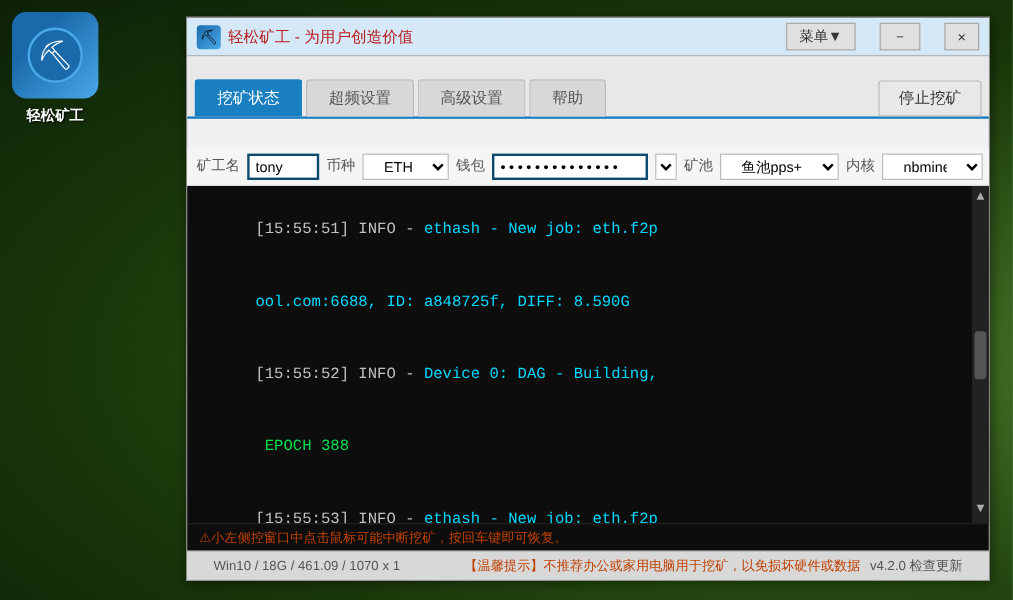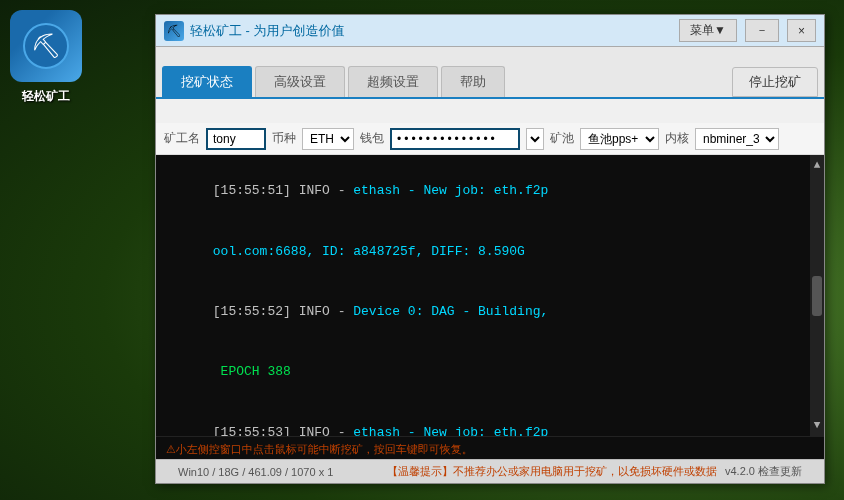--- a/index.html
+++ b/index.html
@@ -81,25 +81,25 @@
       border-radius: 3px;
       margin-right: 6px;
       display: flex;
       align-items: center;
       justify-content: center;
       font-size: 12px;
     }
     .title-bar-text {
       flex: 1;
       font-size: 13px;
-      color: #0369a1;
+      color: #b91c1c;
     }
     .title-bar-controls {
       display: flex;
-      gap: 8px;
+      gap: 20px;
     }
     .title-btn {
       padding: 2px 10px;
       font-size: 12px;
       background: #e0e0e0;
       border: 1px solid #aaa;
       cursor: pointer;
       color: #333;
     }
     .title-btn.close-btn { color: #333; }
@@ -162,21 +162,21 @@
     .param-input {
       border: 2px solid #0c4a6e;
       padding: 2px 5px;
       font-size: 12px;
       background: #fff;
       height: 22px;
     }
     .param-input-wide { width: 60px; }
     .param-select {
       border: 1px solid #bbb;
-      padding: 1px 3px;
+      padding: 1px 13px;
       font-size: 12px;
       background: #fff;
       height: 22px;
     }
     .param-password {
       width: 130px;
       letter-spacing: 3px;
     }
 
     
@@ -272,22 +272,22 @@
     <span class="title-bar-text">轻松矿工 - 为用户创造价值</span>
     <div class="title-bar-controls">
       <button class="title-btn">菜单▼</button>
       <button class="title-btn">－</button>
       <button class="title-btn close-btn">×</button>
     </div>
   </div>
 
   <div class="tab-bar">
     <div class="tab active">挖矿状态</div>
+    <div class="tab">超频设置</div>
     <div class="tab">高级设置</div>
-    <div class="tab">超频设置</div>
     <div class="tab">帮助</div>
     <div style="flex:1"></div>
     <button class="stop-btn">停止挖矿</button>
   </div>
 
   <div class="param-bar">
     <span class="param-label">矿工名</span>
     <input class="param-input param-input-wide" value="tony" readonly="" style="">
     <span class="param-label">币种</span>
     <select class="param-select">

